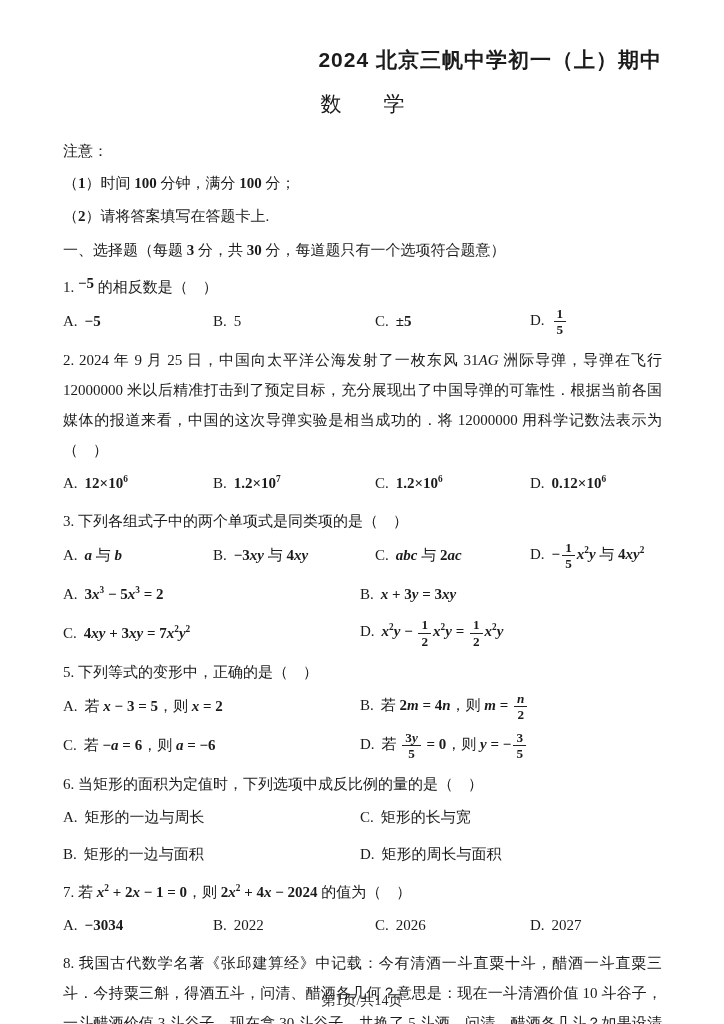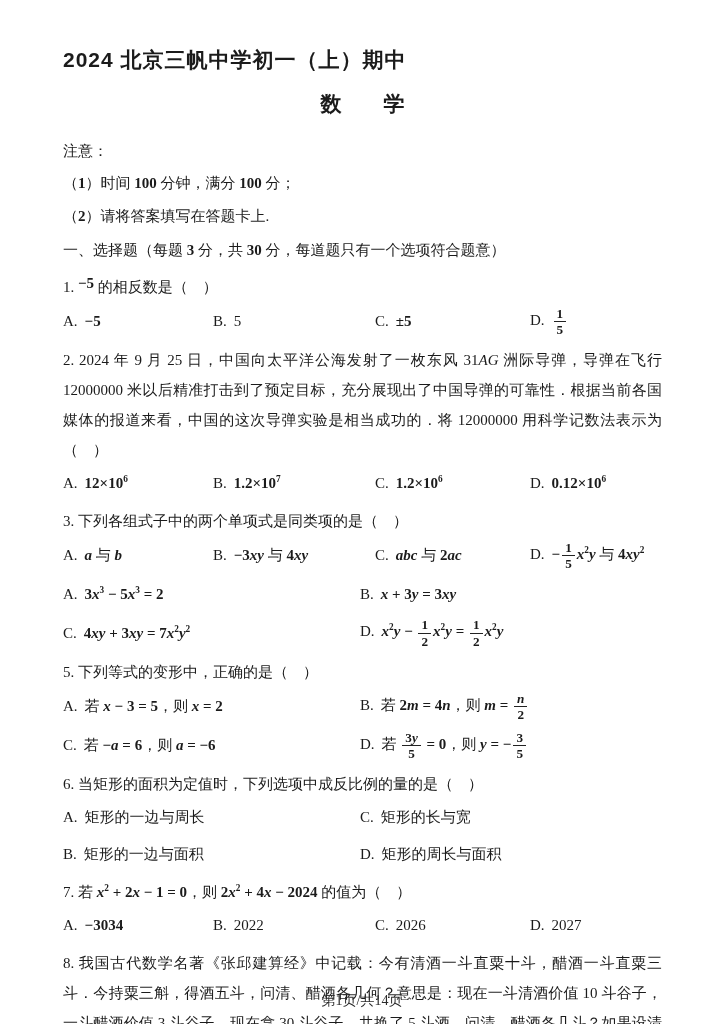--- a/index.html
+++ b/index.html
@@ -11,25 +11,25 @@
     font-family: "Liberation Serif", "DejaVu Serif", serif;
     font-size: 15px;
     position: relative;
     overflow: hidden;
   }
   .page { padding: 46px 62px 0 63px; }
 
   .title {
     font-family: "Liberation Sans", "DejaVu Sans", sans-serif;
     font-weight: bold; font-size: 21px;
-    text-align: left; margin: 0; letter-spacing: 1px;
+    text-align: right; margin: 0; letter-spacing: 1px;
   }
   .subject {
     font-family: "Liberation Sans", "DejaVu Sans", sans-serif;
-    font-weight: bold; font-size: 21px;
+    font-weight: normal; font-size: 21px;
     text-align: center; margin: 16px 0 20px;
   }
 
   .notice-label { margin: 2px 0 5px; line-height: 1.8; }
   p.notice { margin: 0 0 5px; line-height: 1.85; }
   .section { margin: 4px 0 2px; line-height: 1.9; }
 
   .question { margin: 8px 0 5px; }
   .stem { margin: 6px 0 1px; line-height: 2.0; text-align: justify; }
   .opts { margin: 3px 0 1px; line-height: 2.0; }

